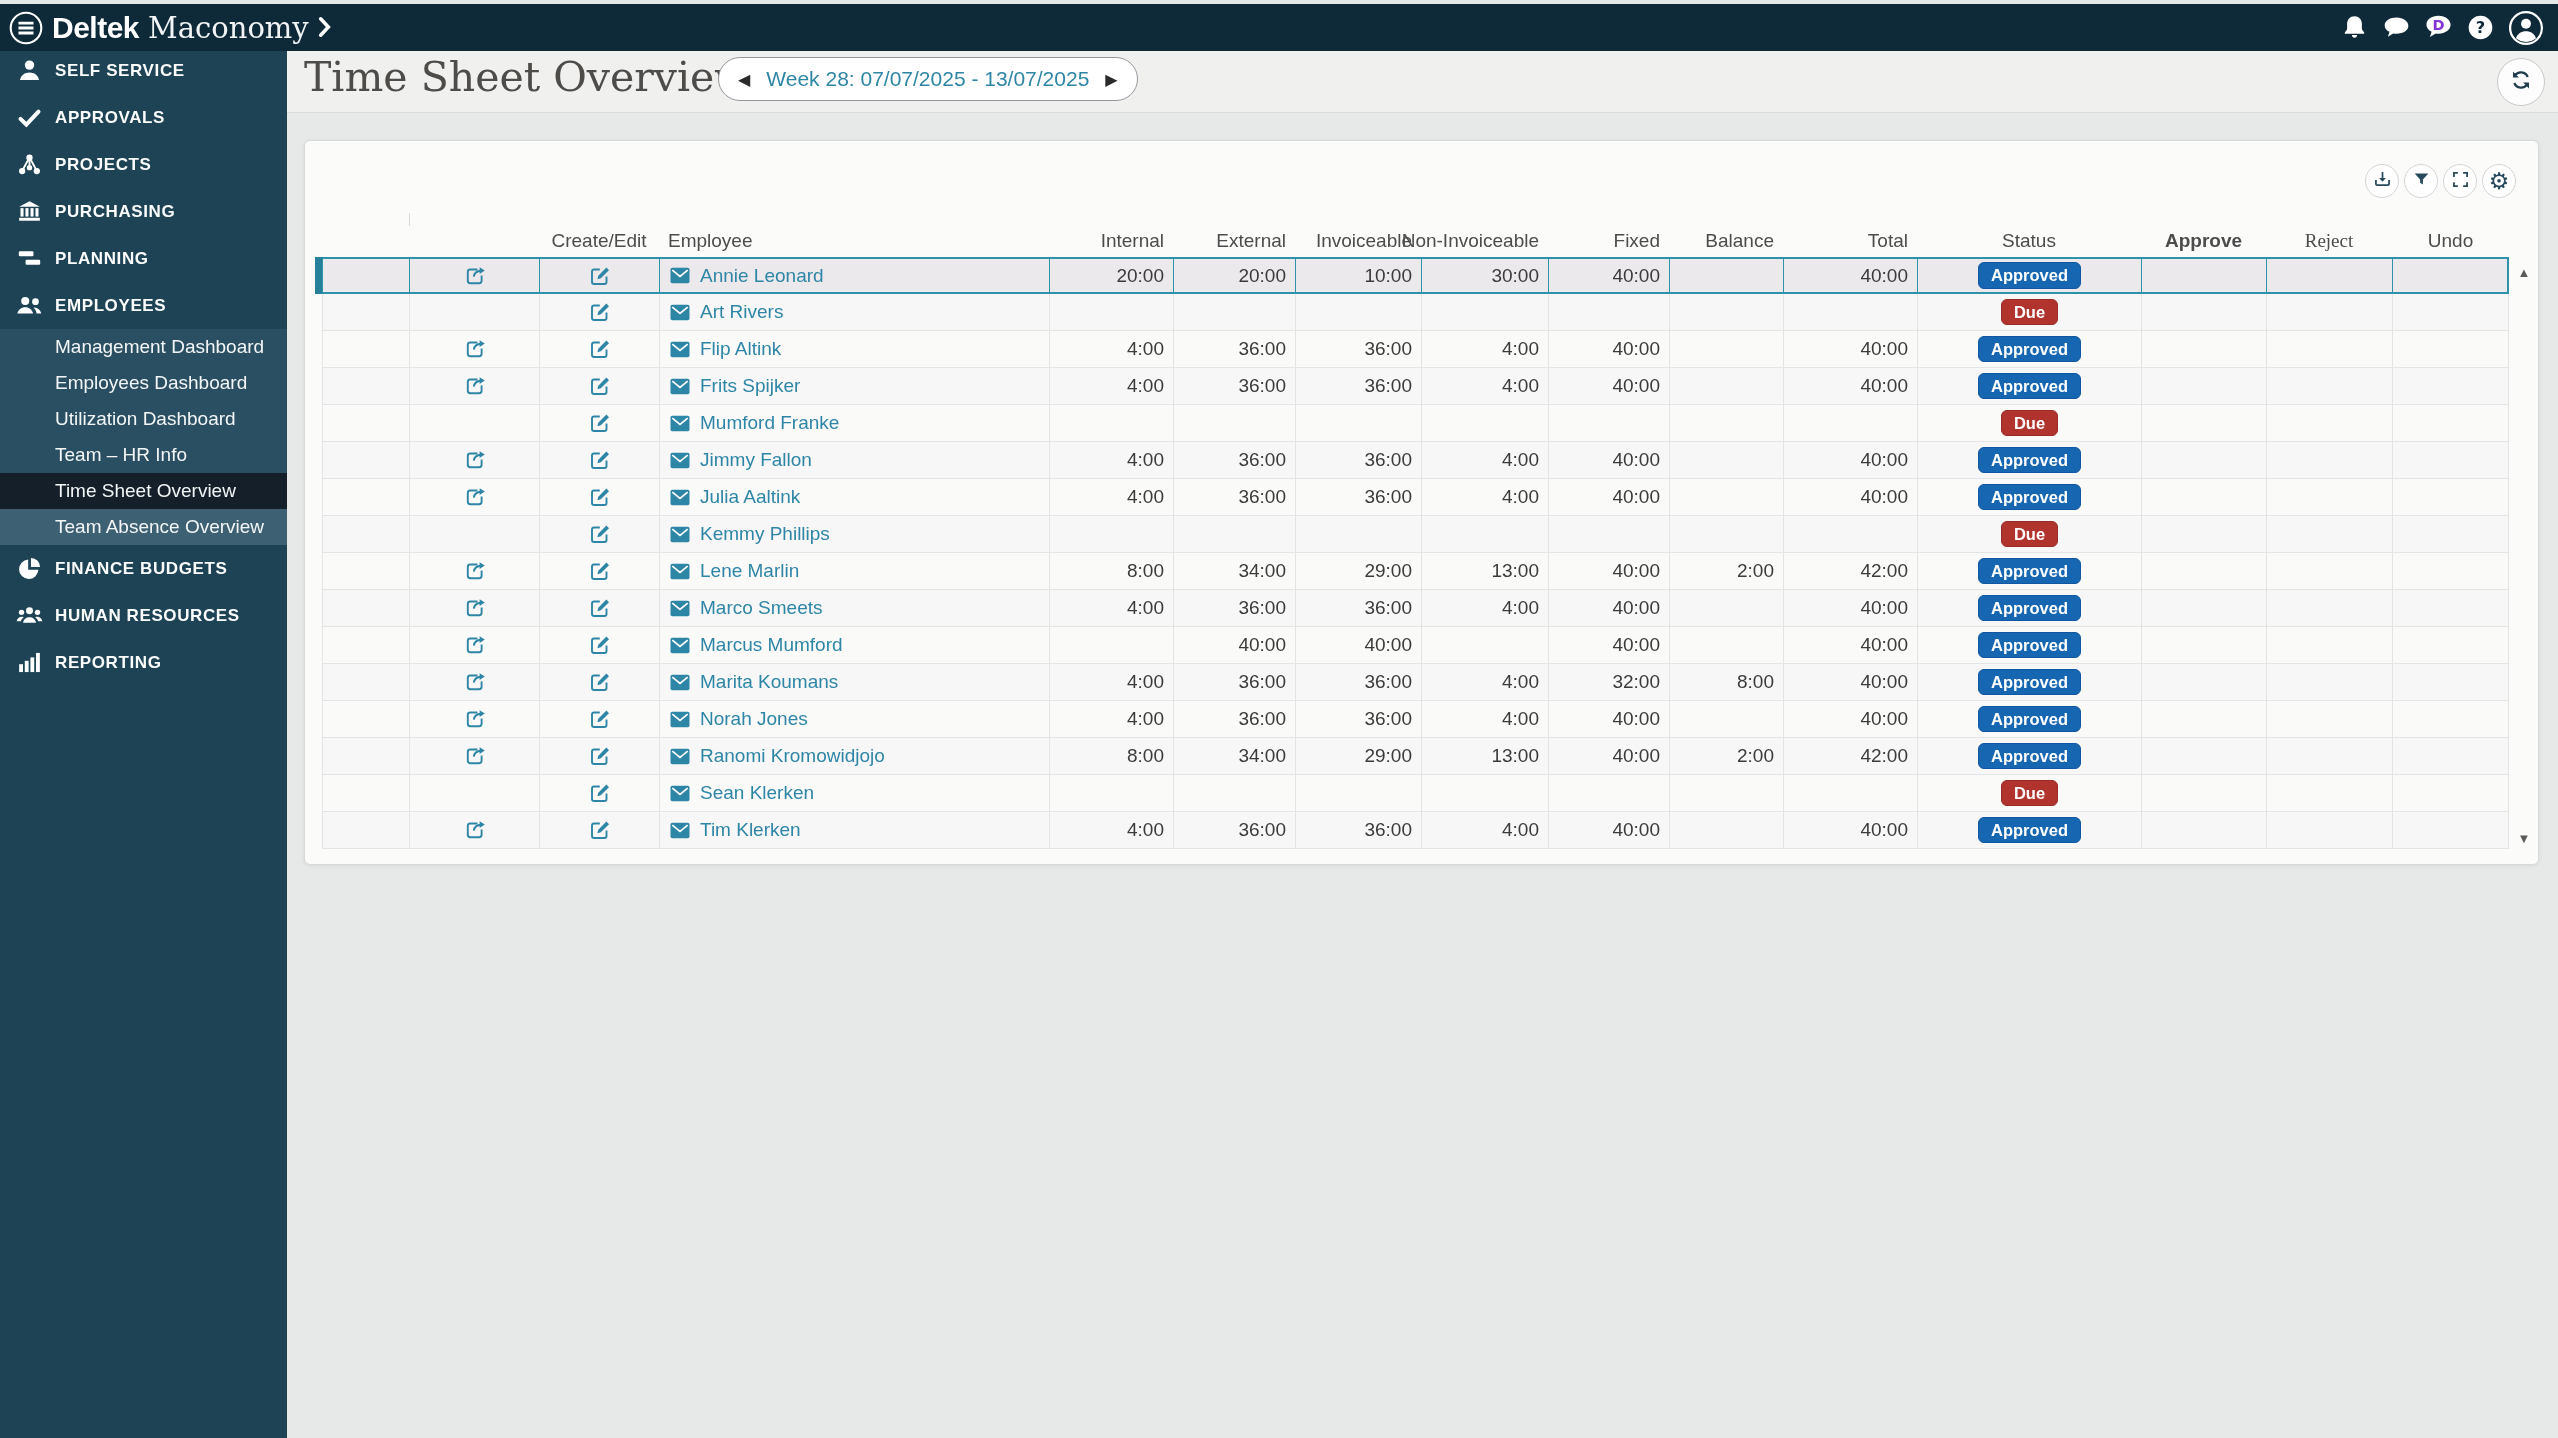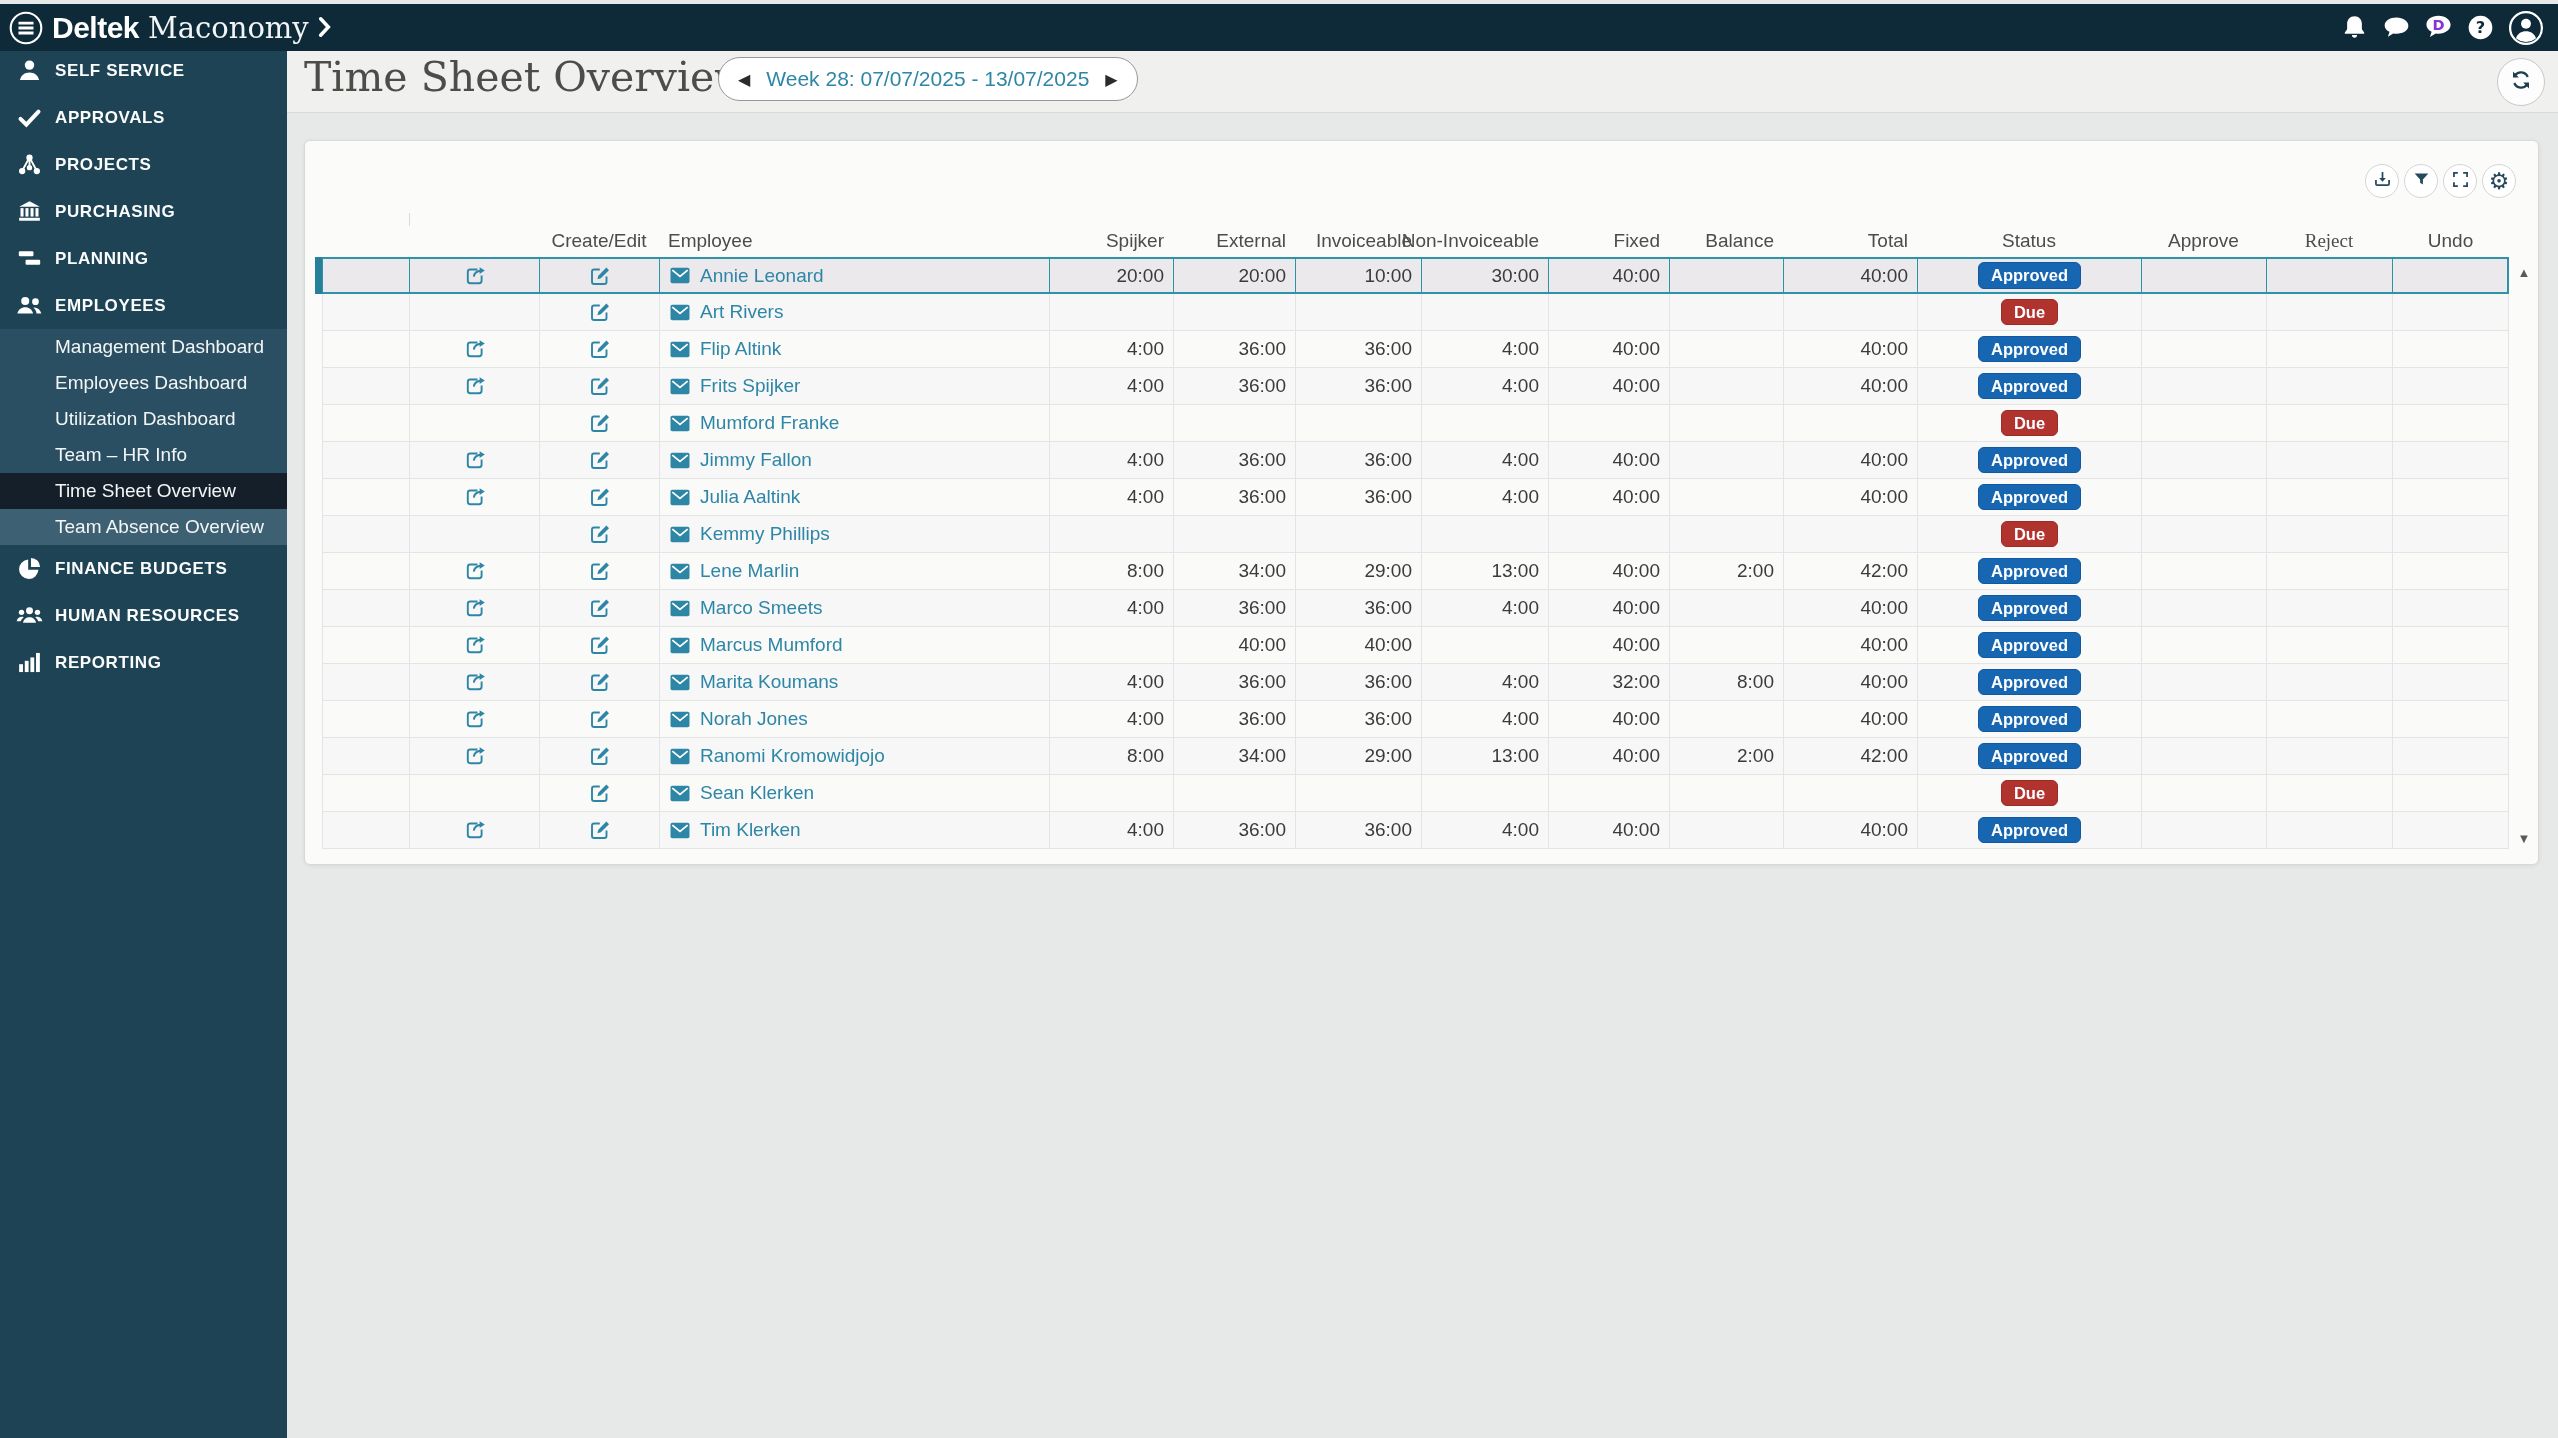--- a/index.html
+++ b/index.html
@@ -297,29 +297,29 @@
           <span class="gear-glyph">⚙</span>
         </div>
       </div>
     <div class="stub-line"></div>
     <div class="table">
       <div class="thead">
           <div class="th a-c" style="width: 87px;"></div>
           <div class="th a-c" style="width: 130px;"></div>
           <div class="th a-c" style="width: 120px;">Create/Edit</div>
           <div class="th a-l" style="width: 390px;">Employee</div>
-          <div class="th a-r" style="width: 124px;">Spijker</div>
+          <div class="th a-r" style="width: 124px;">Internal</div>
           <div class="th a-r" style="width: 122px;">External</div>
           <div class="th a-r" style="width: 126px;">Invoiceable</div>
           <div class="th a-r" style="width: 127px;">Non-Invoiceable</div>
           <div class="th a-r" style="width: 121px;">Fixed</div>
           <div class="th a-r" style="width: 114px;">Balance</div>
           <div class="th a-r" style="width: 134px;">Total</div>
           <div class="th a-c" style="width: 224px;">Status</div>
-          <div class="th a-c" style="width: 125px;">Approve</div>
+          <div class="th a-c" style="width: 125px; font-weight: bold;">Approve</div>
           <div class="th a-c" style="width: 126px; font-family: Liberation Serif, serif;">Reject</div>
           <div class="th a-c" style="width: 117px;">Undo</div>
         </div>
       <div class="tbody">
           <div class="trow selected">
             <div class="td a-c" style="width: 87px;"></div>
             <div class="td a-c" style="width: 130px;">
               <span class="cell-icon"><svg viewBox="0 0 24 24" fill="none" stroke="currentColor" stroke-width="1.9">
                   <path d="M14.5 5.5H7.2a2.4 2.4 0 0 0-2.4 2.4v8.9a2.4 2.4 0 0 0 2.4 2.4h9a2.4 2.4 0 0 0 2.4-2.4v-5.2"></path>
                   <path d="M10.8 12.6c.6-3.7 3.1-5.6 7.2-5.8"></path>

